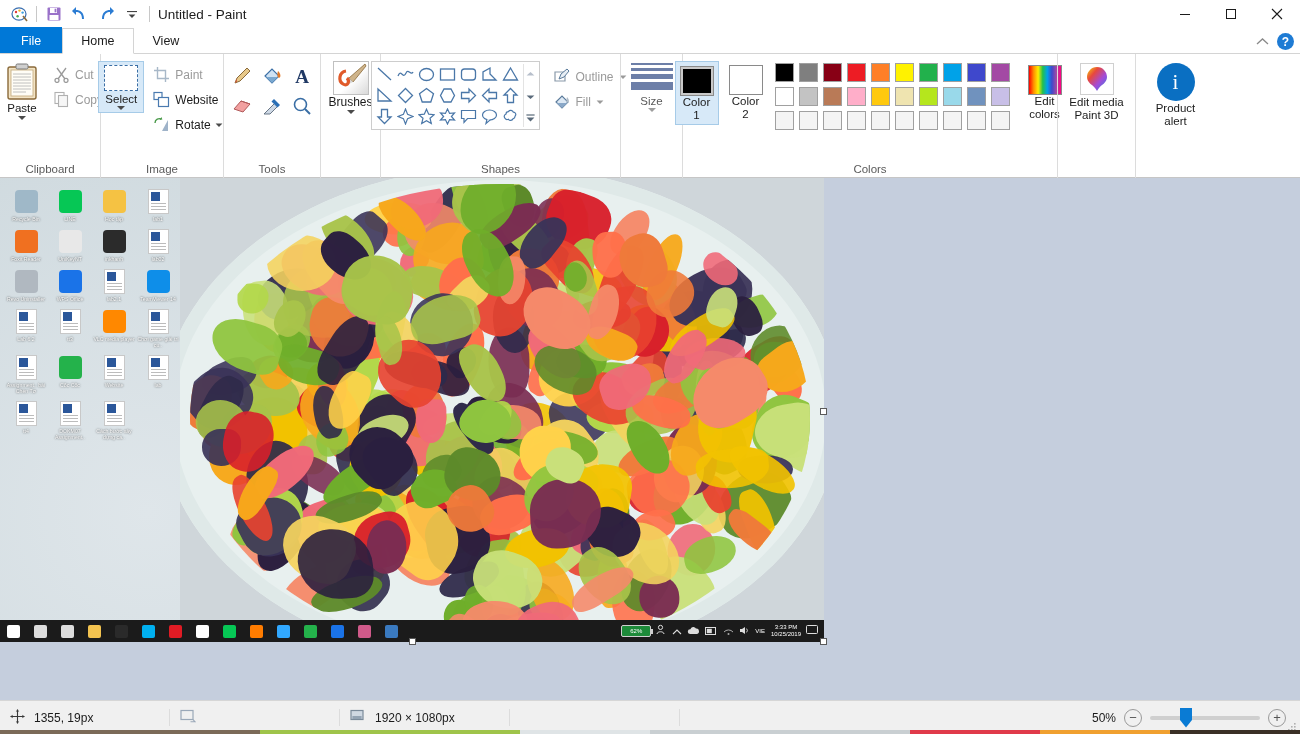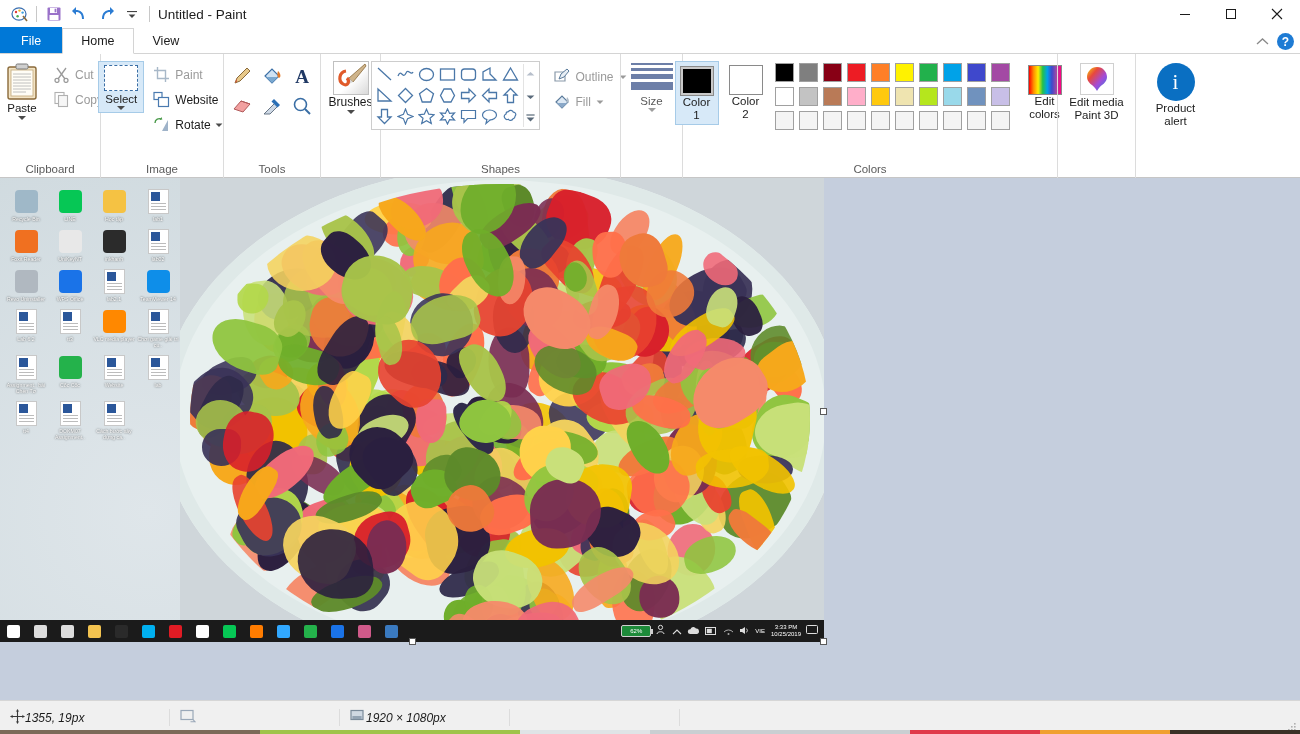--- a/index.html
+++ b/index.html
@@ -105,21 +105,21 @@
   
   .taskbar { position: absolute; left: 0; bottom: 0; width: 824px; height: 22px; background: #1b1b1b; display: flex; align-items: center; }
   .tbicon { width: 27px; height: 22px; display: flex; align-items: center; justify-content: center; }
   .tray { position: absolute; right: 2px; top: 0; height: 22px; display: flex; align-items: center; gap: 5px; padding-right: 4px; }
   .tray .tt { font-size: 6px; color: #fff; line-height: 7px; text-align:center; }
   .batt { width: 30px; height: 12px; border: 1px solid #cfcfcf; border-radius: 2px; background: #1d8b3a; color: #fff; font-size: 6px; display:flex; align-items:center; justify-content:center; position: relative; }
   .batt:after { content:""; position:absolute; right:-3px; top:3px; width:2px; height:5px; background:#cfcfcf; }
 
   
   .statusbar { flex: 0 0 34px; height: 34px; background: #f0f0f0; border-top: 1px solid #d6d6d6; display: flex; align-items: center; font-size: 12px; color: #1b1b1b; position: relative; }
-  .sb-cell { height: 17px; display: flex; align-items: center; gap: 0; padding: 0 10px; border-right: 1px solid #dcdcdc; font-style: italic; }
+  .sb-cell { height: 17px; display: flex; align-items: center; gap: 9px; padding: 0 10px; border-right: 1px solid #dcdcdc; }
   .sb-spacer { flex: 1; }
   .zoomwrap { display: flex; align-items: center; gap: 8px; padding-right: 14px; }
   .zoom-pct { width: 38px; text-align: right; }
   .zbtn { width: 18px; height: 18px; border-radius: 50%; border: 1px solid #9a9a9a; display:flex; align-items:center; justify-content:center; font-size: 13px; color:#555; background:#f0f0f0; }
   .ztrack { width: 110px; height: 4px; background: #cfcfcf; border-radius: 2px; position: relative; }
   .zthumb { position: absolute; left: 30px; top: -8px; width: 12px; height: 20px; background: #0a7bd4; clip-path: polygon(0 0,100% 0,100% 62%,50% 100%,0 62%); }
   .grip { position:absolute; right: 3px; bottom: 3px; width: 10px; height: 10px; }
   .bottomstrip { position: absolute; left: 0; bottom: 0; width: 1300px; height: 4px; display:flex; }
 </style>
 </head>
@@ -1273,20 +1273,28 @@
       <span>
         <svg width="16" height="15" viewBox="0 0 16 15">
           <rect x="1" y="1.5" width="12" height="9" fill="#cfd8e2" stroke="#7a8a9a" stroke-width="1.2"></rect>
           <rect x="2.4" y="7" width="9.2" height="3" fill="#93a3b3"></rect>
         </svg>
       </span>
       <span>1920 × 1080px</span>
     </div>
     <div class="sb-cell" style="width:170px; border-right:1px solid #dcdcdc"></div>
     <div class="sb-spacer"></div>
+    <div class="zoomwrap">
+      <span class="zoom-pct">50%</span>
+      <span class="zbtn">−</span>
+      <span class="ztrack">
+        <span class="zthumb"></span>
+      </span>
+      <span class="zbtn">+</span>
+    </div>
     <span class="grip">
       <svg width="10" height="10" viewBox="0 0 10 10">
         <g fill="#b0b0b0">
             <rect x="7" y="1" width="1.6" height="1.6"></rect>
             <rect x="4" y="4" width="1.6" height="1.6"></rect>
             <rect x="7" y="4" width="1.6" height="1.6"></rect>
             <rect x="1" y="7" width="1.6" height="1.6"></rect>
             <rect x="4" y="7" width="1.6" height="1.6"></rect>
             <rect x="7" y="7" width="1.6" height="1.6"></rect>
           </g>

